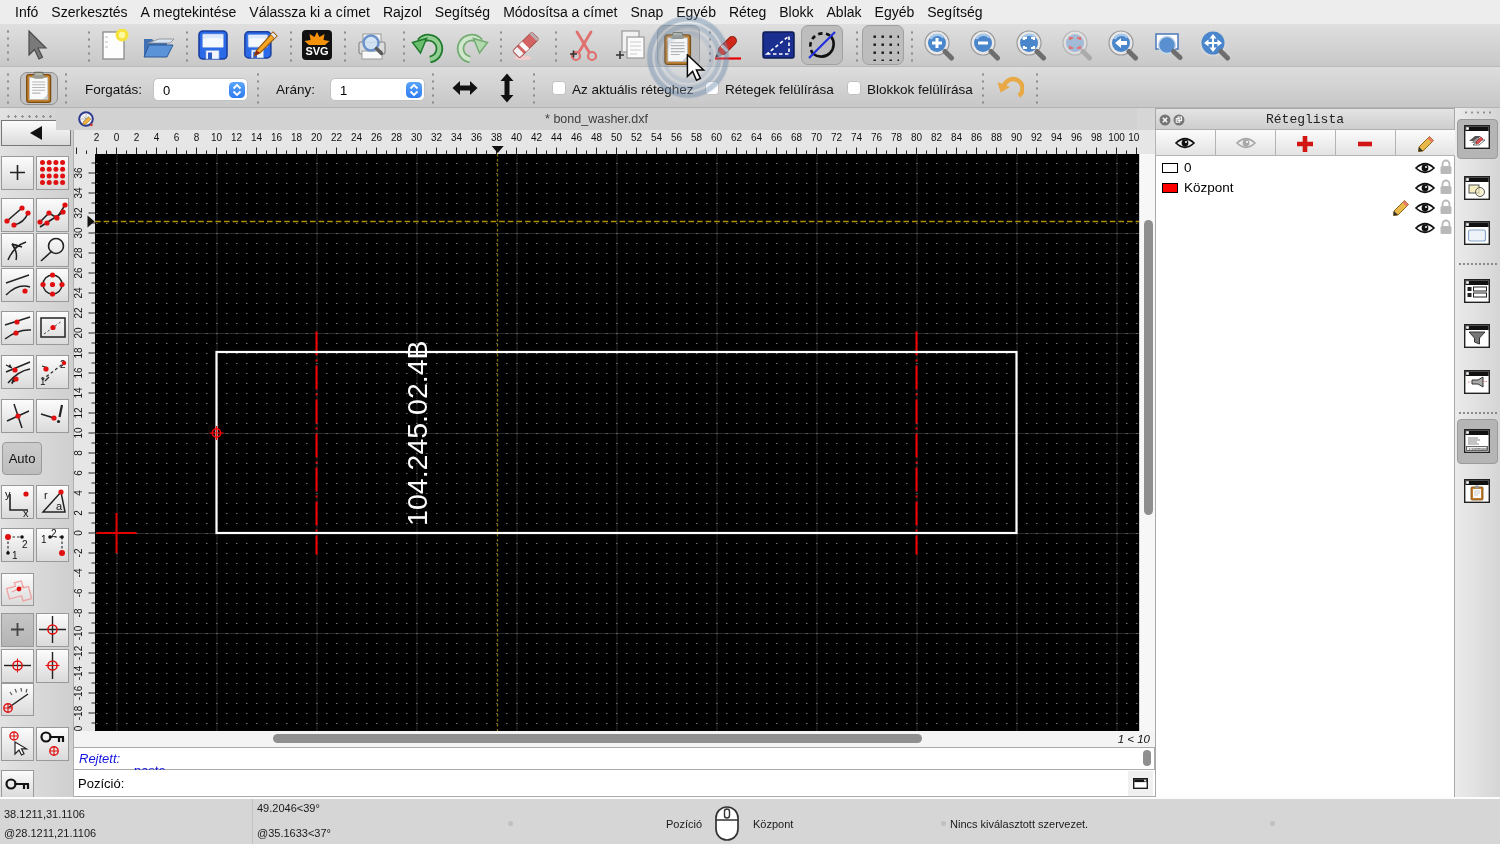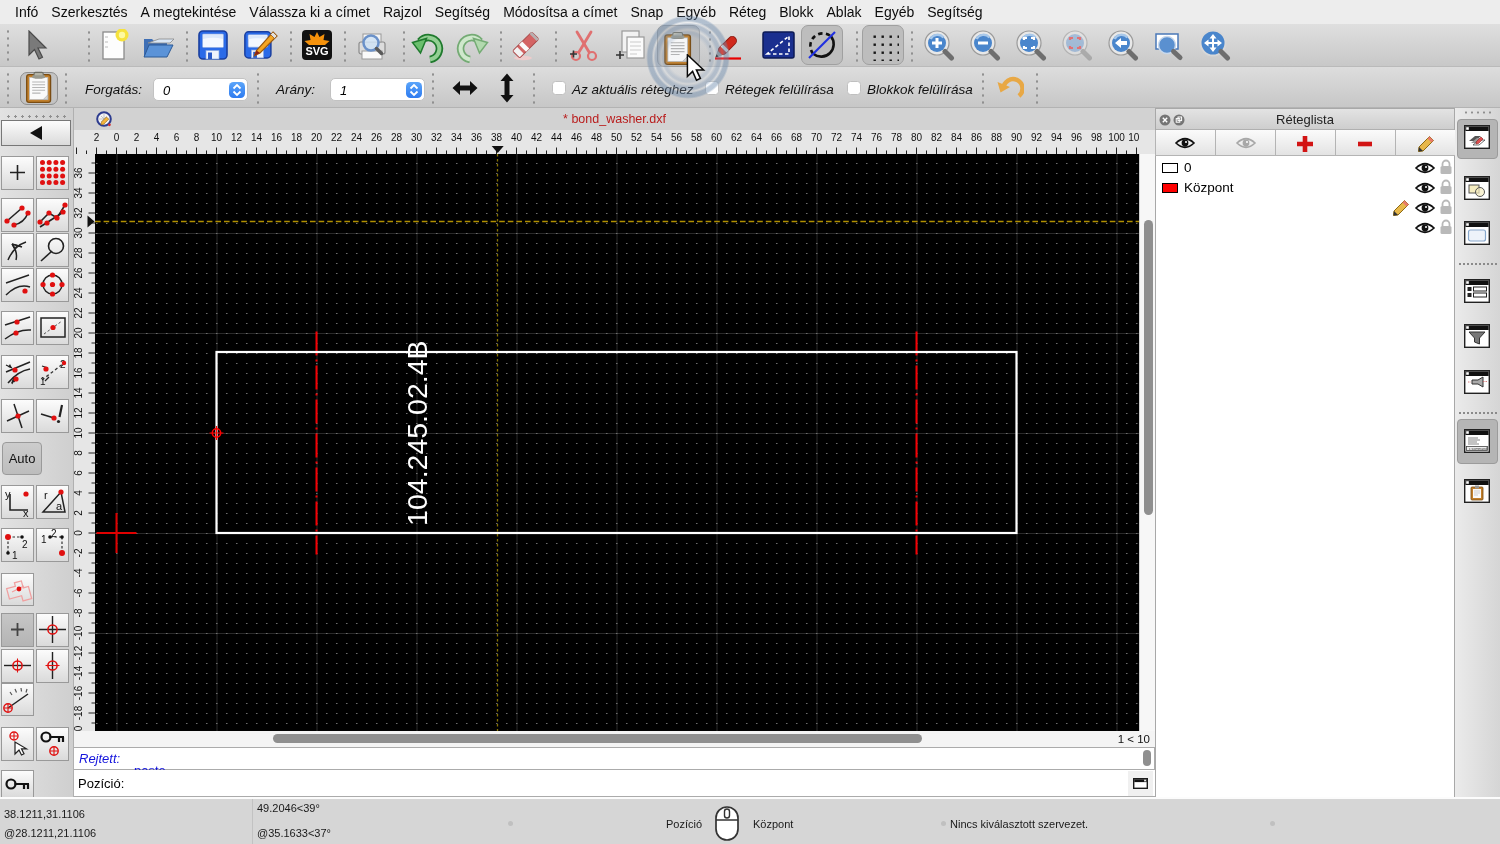--- a/index.html
+++ b/index.html
@@ -9,21 +9,21 @@
 svg { display:block; }
 
 #menubar { left:0; top:0; width:1500px; height:24px; background:#ededed;
   display:flex; align-items:center; font-size:14px; color:#0c0c0c; }
 #menubar span { padding:0 6.5px; }
 #menubar span:first-child { padding-left:15px; }
 
 #toolbar1 { left:0; top:24px; width:1500px; height:43px;
   background:linear-gradient(#dfdfdf,#c8c8c8); border-bottom:1px solid #bababa; }
 #toolbar2 { left:0; top:67px; width:1500px; height:41px;
-  background:linear-gradient(#dddddd,#c7c7c7); border-bottom:1px solid #b3b3b3;font-style:italic; }
+  background:linear-gradient(#dddddd,#c7c7c7); border-bottom:1px solid #b3b3b3; }
 .sep { position:absolute; top:5px; width:2px; height:33px;
   background-image:radial-gradient(circle,#909090 1px,transparent 1.3px);
   background-size:2px 7px; background-repeat:repeat-y; }
 .sep2 { position:absolute; top:4px; width:2px; height:33px;
   background-image:radial-gradient(circle,#909090 1px,transparent 1.3px);
   background-size:2px 7px; background-repeat:repeat-y; }
 .pressedbg { position:absolute; background:#bdbdbd; border:1px solid #a0a0a0; border-radius:7px; }
 
 .combo { position:absolute; top:11px; height:23px; background:#fff; border:1px solid #c2c2c2;
   border-radius:5px; font-size:13px; color:#000; }
@@ -34,45 +34,45 @@
 .cblabel { position:absolute; font-size:13.5px; color:#111; top:15px; }
 .cb { position:absolute; top:14px; width:14px; height:14px; background:#fff;
   border:1px solid #c0c0c0; border-radius:3.5px; }
 
 #leftbar { left:0; top:108px; width:74px; height:692px;
   background:linear-gradient(90deg,#e2e2e2,#cfcfcf); border-right:1px solid #b0b0b0; }
 .lbtn { position:absolute; width:33px; height:34px;
   background:linear-gradient(#fcfcfc,#dadada); border:1px solid #999; }
 .lbtnp { background:linear-gradient(#c6c6c6,#b4b4b4); }
 
-#dwtitle { left:74px; top:108px; width:1081px; height:22px; background:#d2d2d2;
-  font-size:12.5px; color:#b91c1c; text-align:center; line-height:22px; }
+#dwtitle { left:56px; top:108px; width:1081px; height:22px; background:#d2d2d2;
+  font-size:12.5px; color:#404040; text-align:center; line-height:22px; }
 #hruler { left:74px; top:130px; width:1081px; height:24px; background:#e6e6e6; overflow:hidden; }
 #vruler { left:74px; top:154px; width:21px; height:577px; background:#e6e6e6; overflow:hidden; }
 #canvas { left:95px; top:154px; width:1044px; height:577px; background:#000; }
 #vscroll { left:1139px; top:154px; width:16px; height:577px; background:#f7f7f7;
   border-left:1px solid #d0d0d0; }
 #vthumb { position:absolute; left:3.5px; width:9px; top:66px; height:295px; border-radius:4.5px; background:#8f8f8f; }
-#hscrollrow { left:74px; top:731px; width:1081px; height:16px; background:#f4f4f4; }
+#hscrollrow { left:74px; top:731px; width:1081px; height:16px; background:#f4f4f4;font-style:italic; }
 #hthumb { position:absolute; left:199px; width:649px; height:9px; top:3px; border-radius:4.5px; background:#8f8f8f; }
 #pagetxt { position:absolute; right:5px; top:1.5px; font-size:11.5px; color:#111; }
 #cmdline { left:74px; top:747px; width:1081px; height:23px; background:#fff;
   border:1px solid #ababab; border-left:none; font-size:13px; color:#1414dc; }
 #cmdline .p1 { position:absolute; left:5px; top:3px; font-style:italic; }
 #cmdline .p2 { position:absolute; left:60px; top:15px; }
 #cmdbar { position:absolute; right:3px; top:2px; width:8px; height:16px; border-radius:4px; background:#8f8f8f; }
 #pozline { left:74px; top:770px; width:1081px; height:27px; background:#fff;
   border-bottom:1px solid #ababab; font-size:13px; color:#000; }
 #pozline .lbl { position:absolute; left:4px; top:6px; }
 #pozbtn { position:absolute; right:2px; top:1px; width:25px; height:25px; background:#f0f0f0; }
 
 #layerpanel { left:1155px; top:108px; width:300px; height:690px; background:#fff;
   border:1px solid #a8a8a8; }
 #lphead { position:absolute; left:0; top:0; width:298px; height:21px;
-  background:linear-gradient(#e3e3e3,#cecece); border-bottom:1px solid #b0b0b0; }
+  background:linear-gradient(#e3e3e3,#cecece); border-bottom:1px solid #b0b0b0;font-family:Liberation Mono, monospace; }
 #lptitle { position:absolute; left:0; top:3px; width:298px; text-align:center; font-size:13px; color:#222; }
 .lpbtn { position:absolute; top:21px; width:60px; height:26px;
   background:linear-gradient(#fbfbfb,#e3e3e3); border:1px solid #b4b4b4; border-top:none; }
 .lrow { position:absolute; left:0; width:298px; height:20px; font-size:13.5px; color:#000; }
 .lrow .sw { position:absolute; left:6px; top:5px; width:16px; height:10px; border:1.6px solid #000; }
 .lrow .nm { position:absolute; left:28px; top:2px; }
 
 #dock { left:1455px; top:108px; width:45px; height:690px;
   background:linear-gradient(90deg,#ebebeb,#d5d5d5); }
 .dockbg { position:absolute; left:2px; width:41px; background:#b5b5b5; border:1px solid #9b9b9b; border-radius:4px; }

